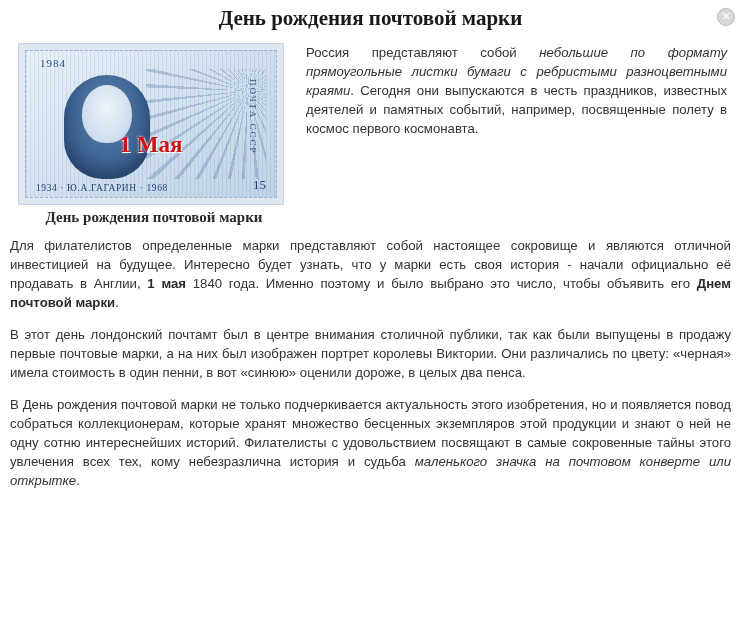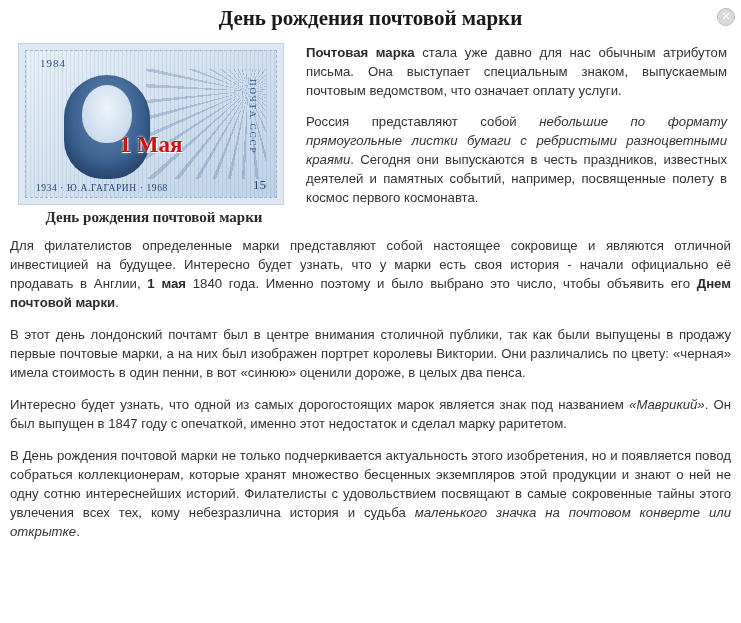--- a/index.html
+++ b/index.html
@@ -210,32 +210,30 @@
           <div class="stamp-vert-text">ПОЧТА СССР</div>
           <div class="stamp-bottom-text">1934 · Ю.А.ГАГАРИН · 1968</div>
           <div class="stamp-value">15</div>
         </div>
         <div class="stamp-overlay-date">1 Мая</div>
       </div>
       <div class="caption">День рождения почтовой марки</div>
     </div>
 
     <div class="side-text">
-      <p><b>Почтовая марка</b><span> стала уже давно для нас обычным атрибутом письма. Она выступает специальным знаком, выпускаемым почтовым ведомством, что означает оплату услуги.</span></p>
       <p><span>Россия представляют собой </span><i>небольшие по формату прямоугольные листки бумаги с ребристыми разноцветными краями</i><span>. Сегодня они выпускаются в честь праздников, известных деятелей и памятных событий, например, посвященные полету в космос первого космонавта.</span></p>
     </div>
 
   </div>
 
   <div class="body-text">
 
     <p><span>Для филателистов определенные марки представляют собой настоящее сокровище и являются отличной инвестицией на будущее. Интересно будет узнать, что у марки есть своя история - начали официально её продавать в Англии, </span><b>1 мая</b><span> 1840 года. Именно поэтому и было выбрано это число, чтобы объявить его </span><b>Днем почтовой марки</b><span>.</span></p>
 
     <p>В этот день лондонский почтамт был в центре внимания столичной публики, так как были выпущены в продажу первые почтовые марки, а на них был изображен портрет королевы Виктории. Они различались по цвету: «черная» имела стоимость в один пенни, в вот «синюю» оценили дороже, в целых два пенса.</p>
 
 
-    <p><span>Интересно будет узнать, что одной из самых дорогостоящих марок является знак под названием </span><i>«Маврикий»</i><span>. Он был выпущен в 1847 году с опечаткой, именно этот недостаток и сделал марку раритетом.</span></p>
 
     <p><span>В День рождения почтовой марки не только подчеркивается актуальность этого изобретения, но и появляется повод собраться коллекционерам, которые хранят множество бесценных экземпляров этой продукции и знают о ней не одну сотню интереснейших историй. Филателисты с удовольствием посвящают в самые сокровенные тайны этого увлечения всех тех, кому небезразлична история и судьба </span><i>маленького значка на почтовом конверте или открытке</i><span>.</span></p>
 
   </div>
 
 </div>
 
 </body></html>

